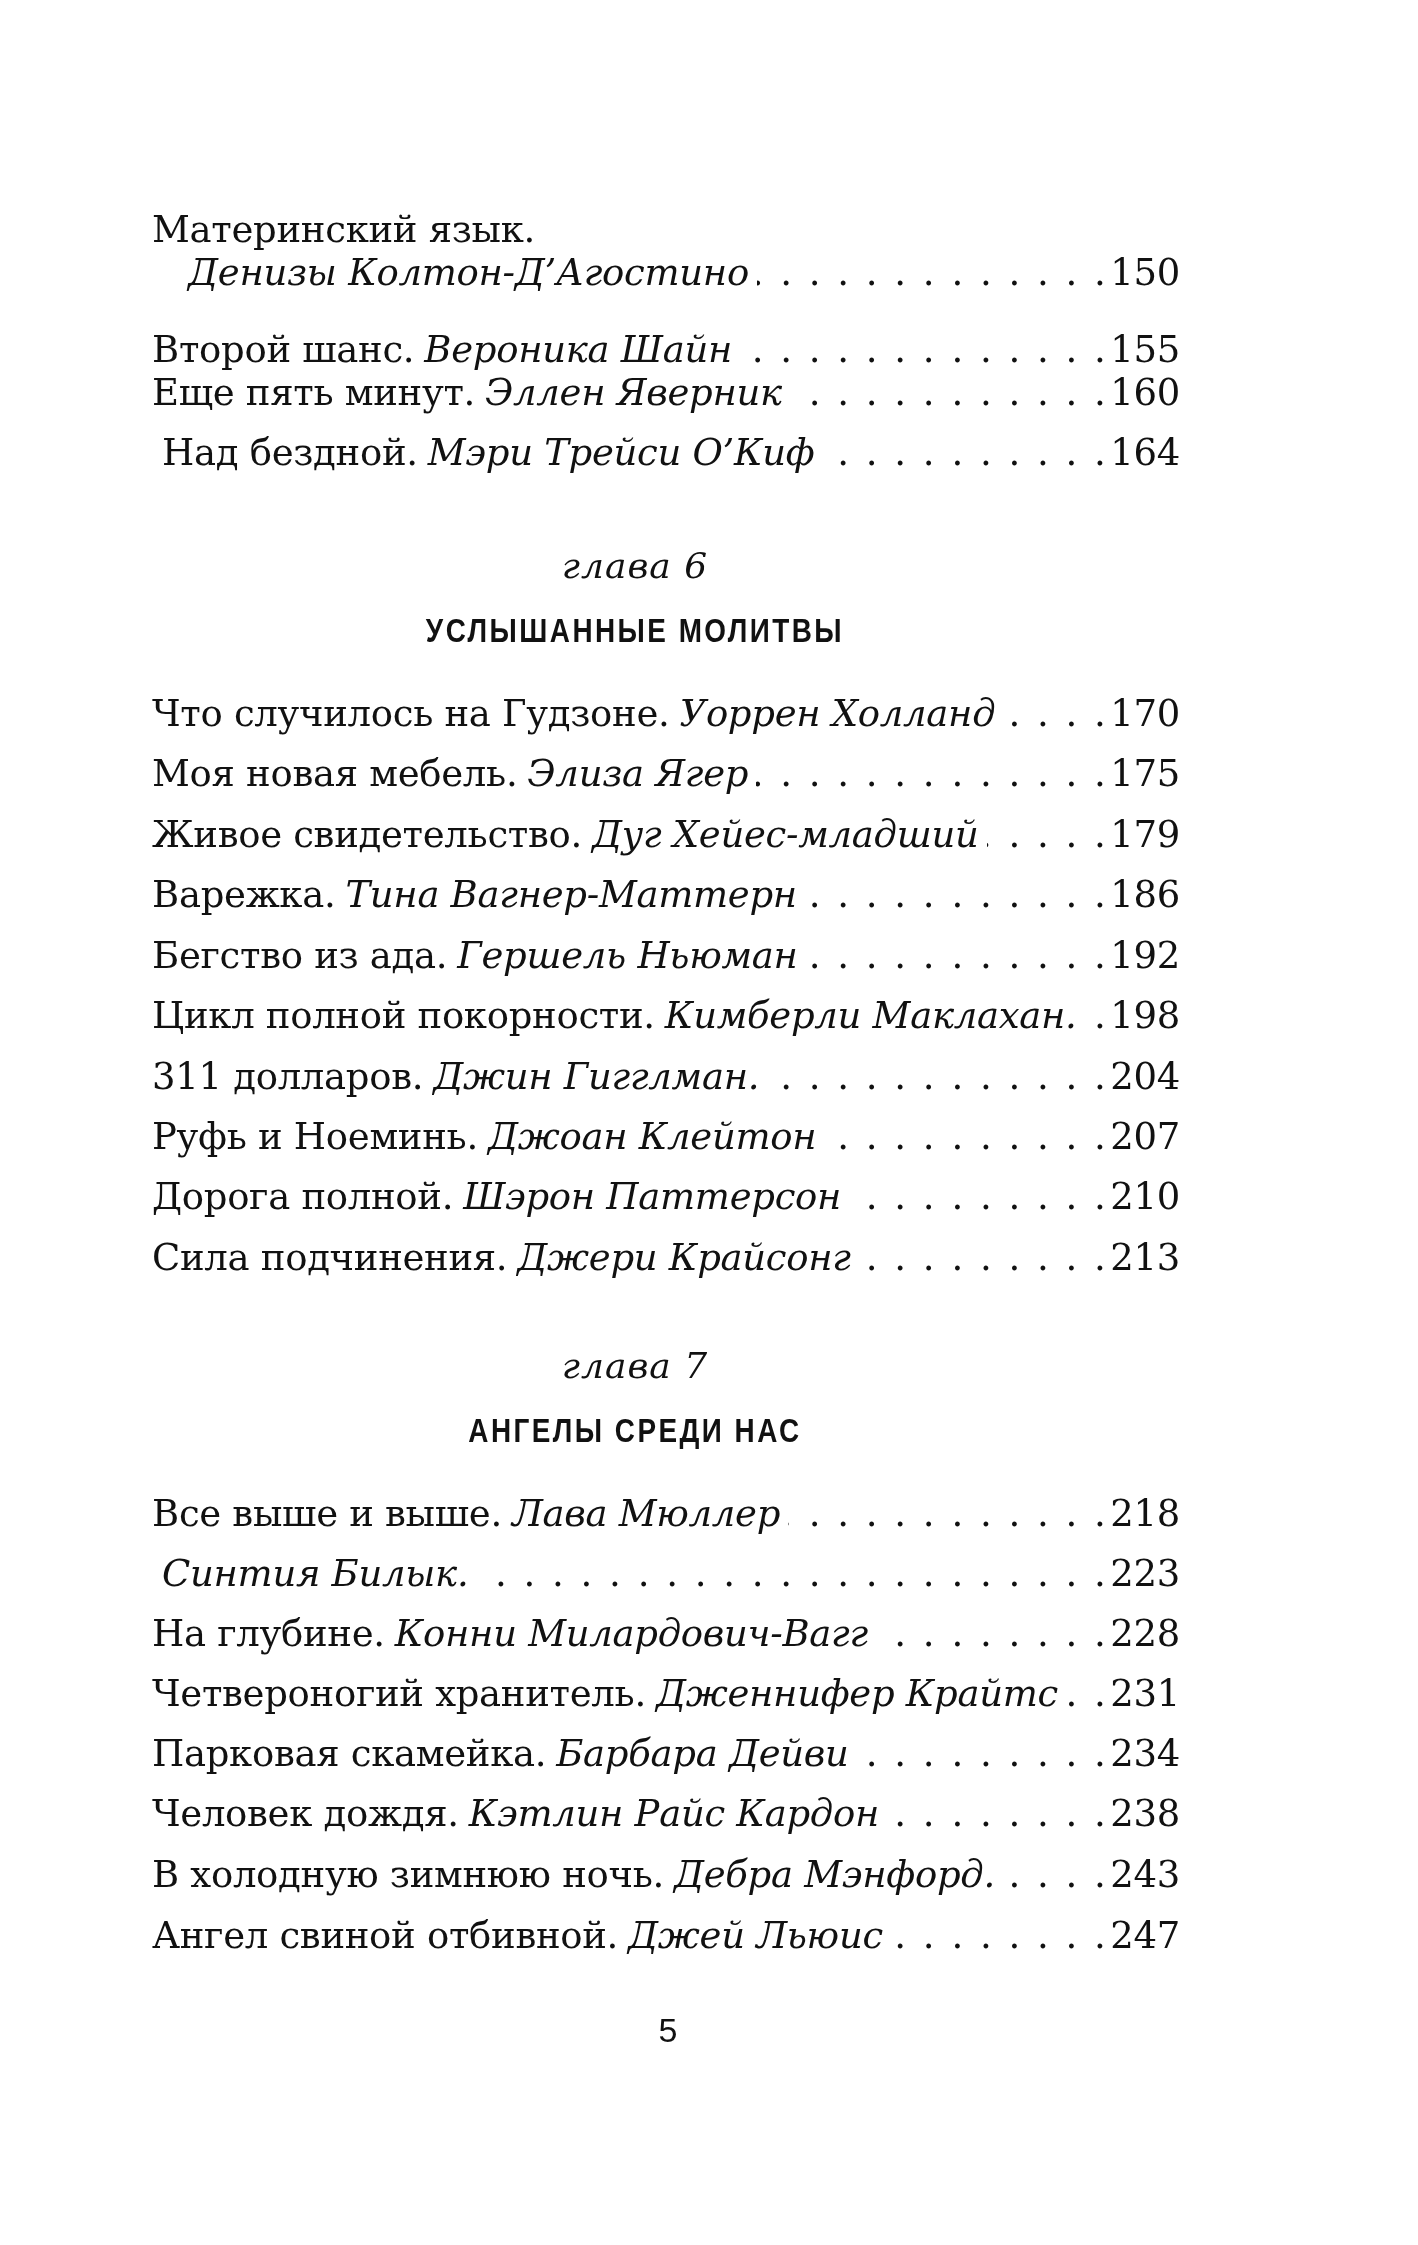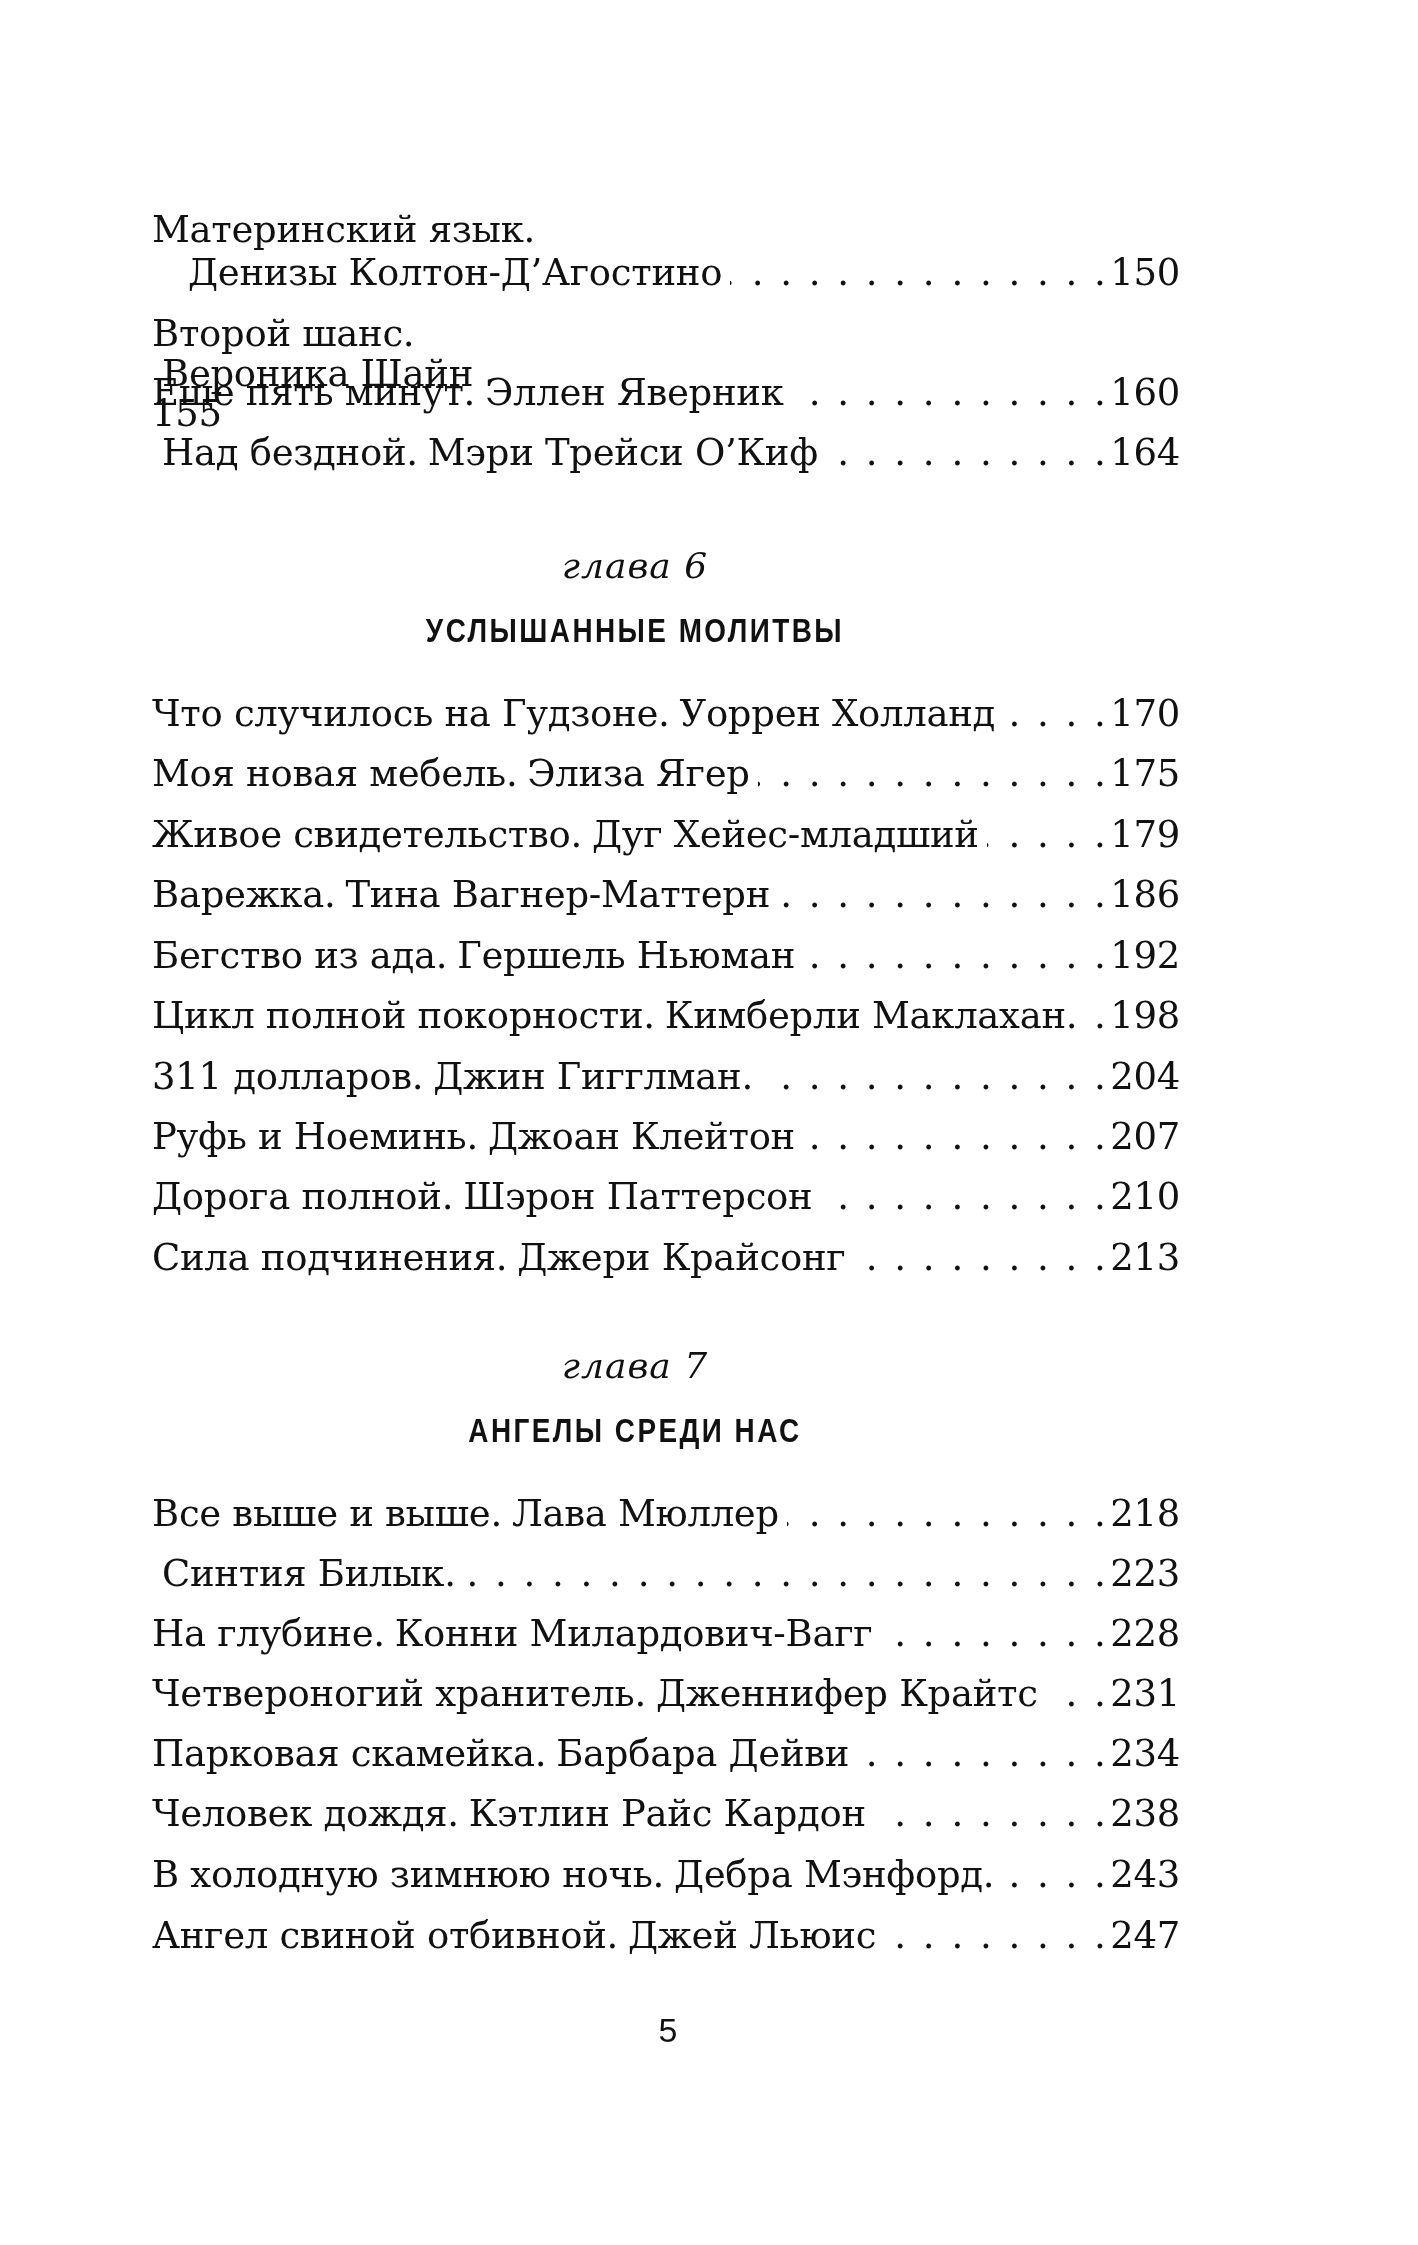--- a/index.html
+++ b/index.html
@@ -30,20 +30,21 @@
       height: 40px;
       display: flex;
       align-items: flex-start;
       white-space: nowrap;
       letter-spacing: -0.3px;
     }
     .entry .title {
       font-style: normal;
     }
     .entry .author {
+      font-style: italic;
       margin-left: 10px;
     }
     .entry .leader {
       flex: 1 1 auto;
       overflow: hidden;
       margin: 0 2px 0 8px;
       position: relative;
       height: 40px;
     }
     .entry .leader::before {
@@ -108,21 +109,21 @@
 <div class="page">
 
   <div class="entry" style="top:210px;">
     <span class="title">Материнский язык.</span>
   </div>
   <div class="entry cont" style="top:253px;">
     <span class="author">Денизы Колтон-Д’Агостино</span>
     <span class="leader"></span>
     <span class="pg">150</span>
   </div>
-  <div class="entry" style="top:314px;flex-direction:column;">
+  <div class="entry" style="top:330px;">
     <span class="title">Второй шанс.</span>
     <span class="author">Вероника Шайн</span>
     <span class="leader"></span>
     <span class="pg">155</span>
   </div>
   <div class="entry" style="top:373px;">
     <span class="title">Еще пять минут.</span>
     <span class="author">Эллен Яверник</span>
     <span class="leader"></span>
     <span class="pg">160</span>

